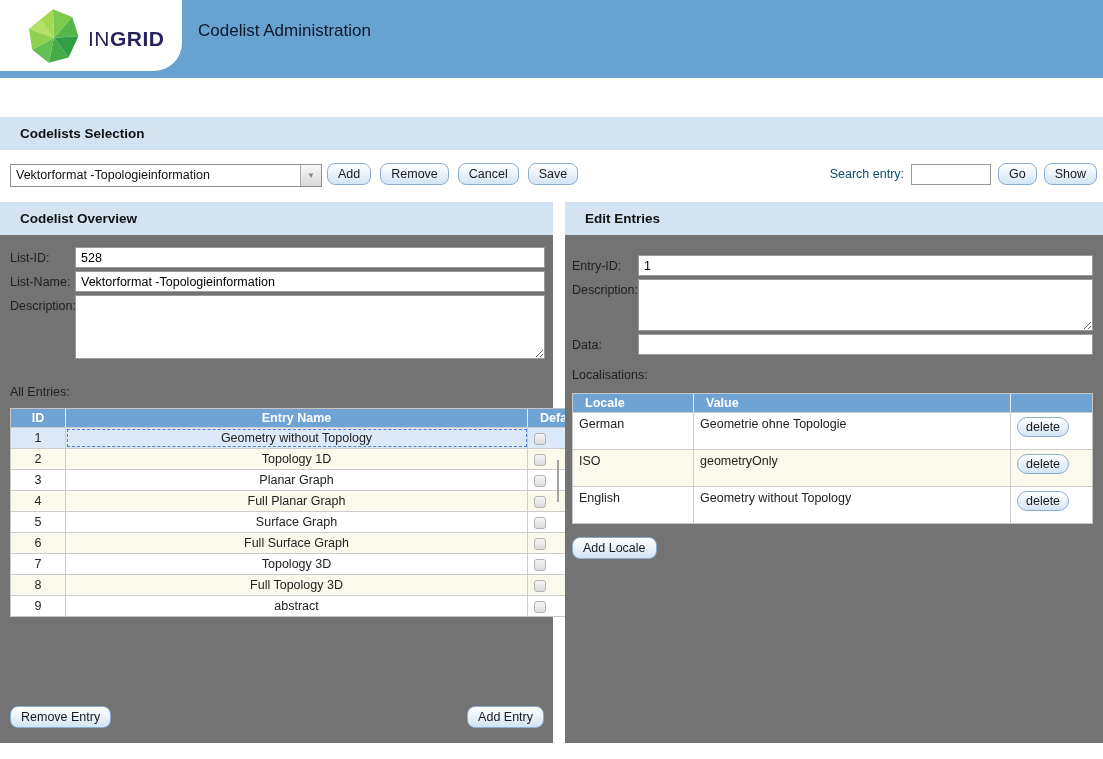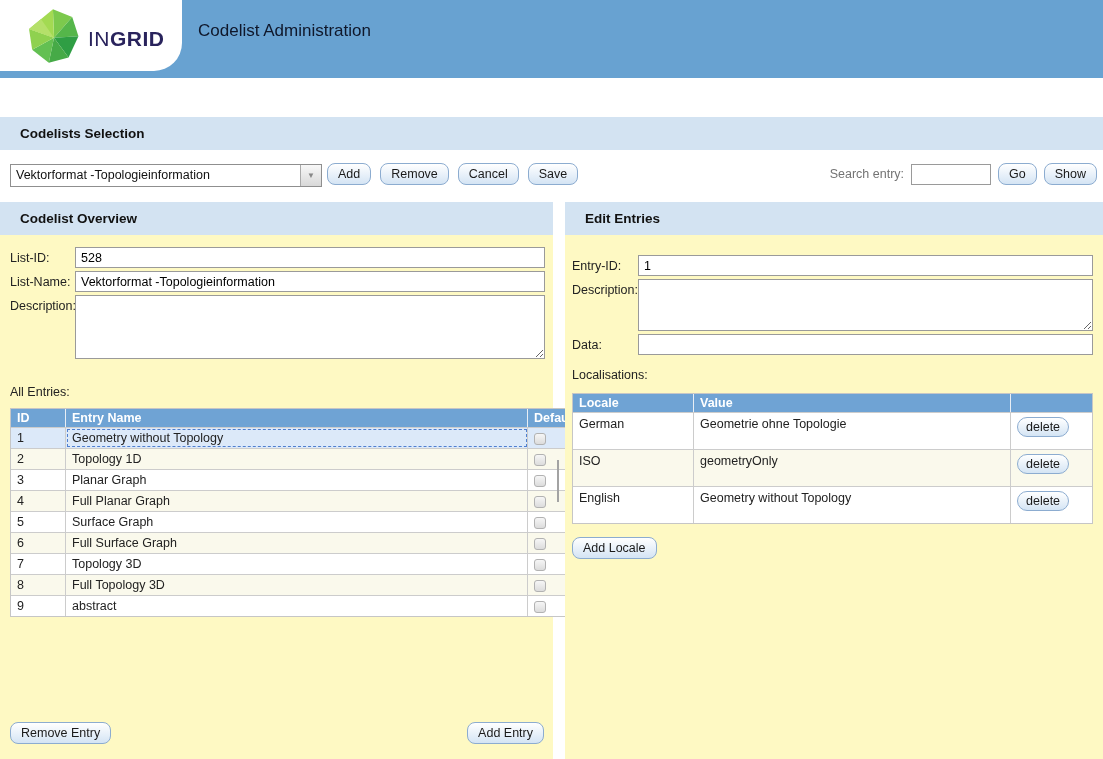--- a/index.html
+++ b/index.html
@@ -27,25 +27,25 @@
     background:#fff; display:flex; }
   .combo-value { flex:1; font-size:12.5px; line-height:21px; padding-left:5px; color:#111;
     white-space:nowrap; overflow:hidden; }
   .combo-arrow { width:21px; border-left:1px solid #aaa; background:linear-gradient(#f8f8f8,#d8d8d8);
     text-align:center; font-size:8px; color:#888; line-height:21px; cursor:default; }
   .btn { display:inline-block; background:linear-gradient(#ffffff,#d4e4f4); border:1px solid #8cacd0;
     border-radius:8px; font-size:12.5px; color:#1a1a1a; padding:3px 10px; cursor:pointer;
     font-family:"Liberation Sans", sans-serif; }
   .sel-buttons { position:absolute; left:327px; top:13px; display:flex; gap:9px; }
   .search-cluster { position:absolute; right:6px; top:13px; display:flex; align-items:center; gap:7px; }
-  .search-cluster label { font-size:12.5px; color:#737373; }
+  .search-cluster label { font-size:12.5px; color:#0c4a6e; }
   .search-input { width:80px; height:21px; border:1px solid #9a9a9a; font-size:12.5px; padding:0 3px; }
 
   
-  .panel { position:absolute; top:202px; bottom:0; background:#fef9c3; }
+  .panel { position:absolute; top:202px; bottom:16px; background:#737373; }
   .panel-left { left:0; width:553px; }
   .panel-right { left:565px; width:538px; }
   .divider-handle { position:absolute; left:557px; top:460px; width:2px; height:42px; background:#a3a3a3; }
 
   .panel .content { padding:12px 8px 0 10px; }
   .panel-right .content { padding:20px 10px 0 7px; }
 
   .form-row { display:flex; align-items:flex-start; margin-bottom:3px; }
   .form-row .lbl { width:65px; font-size:12.5px; color:#222; padding-top:4px; flex:none; }
   .panel-right .form-row .lbl { width:66px; }
@@ -54,30 +54,30 @@
     resize:both; background:#fff; font-family:"Liberation Sans", sans-serif; }
   .panel-right .form-row textarea { height:52px; }
 
   .section-label { font-size:12.5px; color:#222; }
   .all-entries-label { margin-top:26px; margin-bottom:9px; }
   .localisations-label { margin-top:13px; margin-bottom:11px; }
 
   
   .tbl { border:1px solid #c6c6c6; background:#fff; }
   .t-head { display:flex; background:#6fa3d4; color:#fff; font-weight:700; font-size:12.5px; }
-  .t-head .cell { border-right:1px solid #e8eef5; padding:2px 6px; }
+  .t-head .cell { border-right:1px solid #e8eef5; padding:2px 12px; }
   .t-head .cell:last-child { border-right:none; }
   .t-row { display:flex; border-top:1px solid #ccc; background:#fff; font-size:12.5px; color:#222; }
   .t-row.alt { background:#faf9ec; }
   .t-row.selected { background:#dce9f9; }
   .t-row .cell { padding:3px 6px; border-right:1px solid #ccc; overflow:hidden; white-space:nowrap; }
   .t-row .cell:last-child { border-right:none; }
   .t-row.selected .c-name { outline:1px dashed #4f7fd0; outline-offset:-2px; }
 
-  .entries-tbl { width:583px; }
+  .entries-tbl { width:583px;text-align:center; }
   .c-id { width:55px; flex:none; }
   .c-name { flex:1; }
   .c-def { width:64px; flex:none; }
   .checkbox { width:12px; height:12px; border:1px solid #b2b2b2; border-radius:3px;
     background:linear-gradient(#f6f6f6,#dcdcdc); margin-top:2px; }
 
   .loc-tbl { width:521px; }
   .c-locale { width:121px; flex:none; }
   .c-value { flex:1; }
   .c-action { width:81px; flex:none; }

